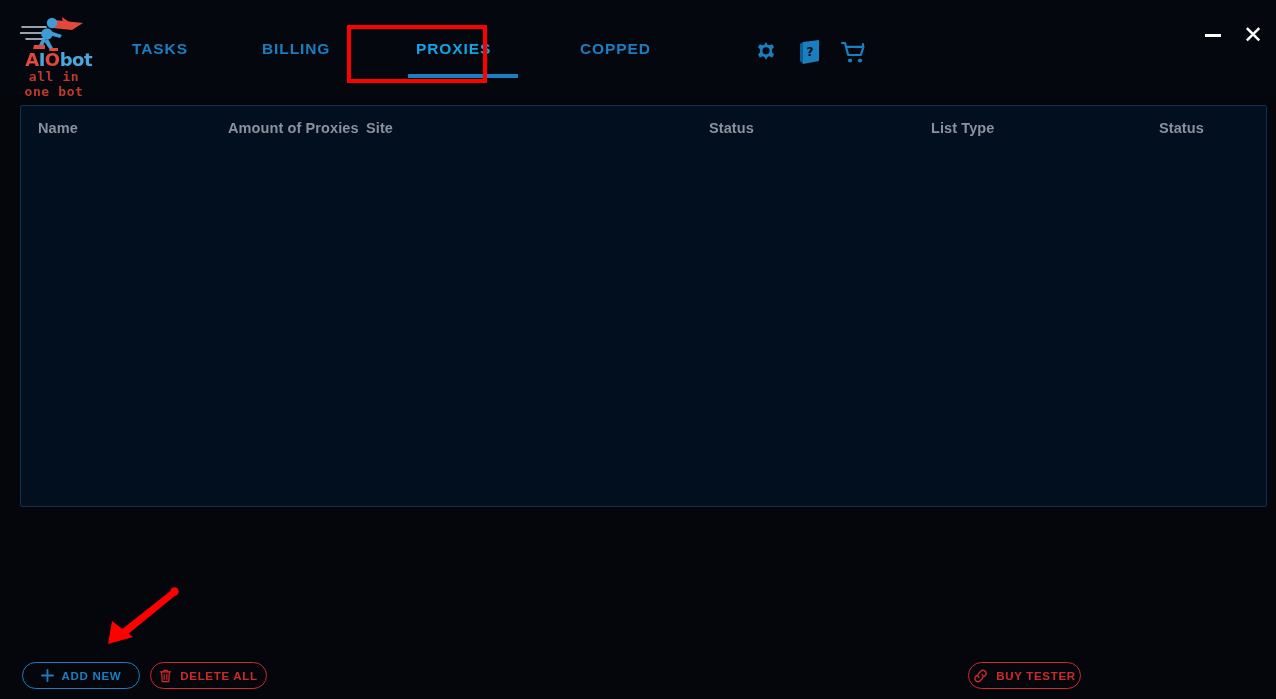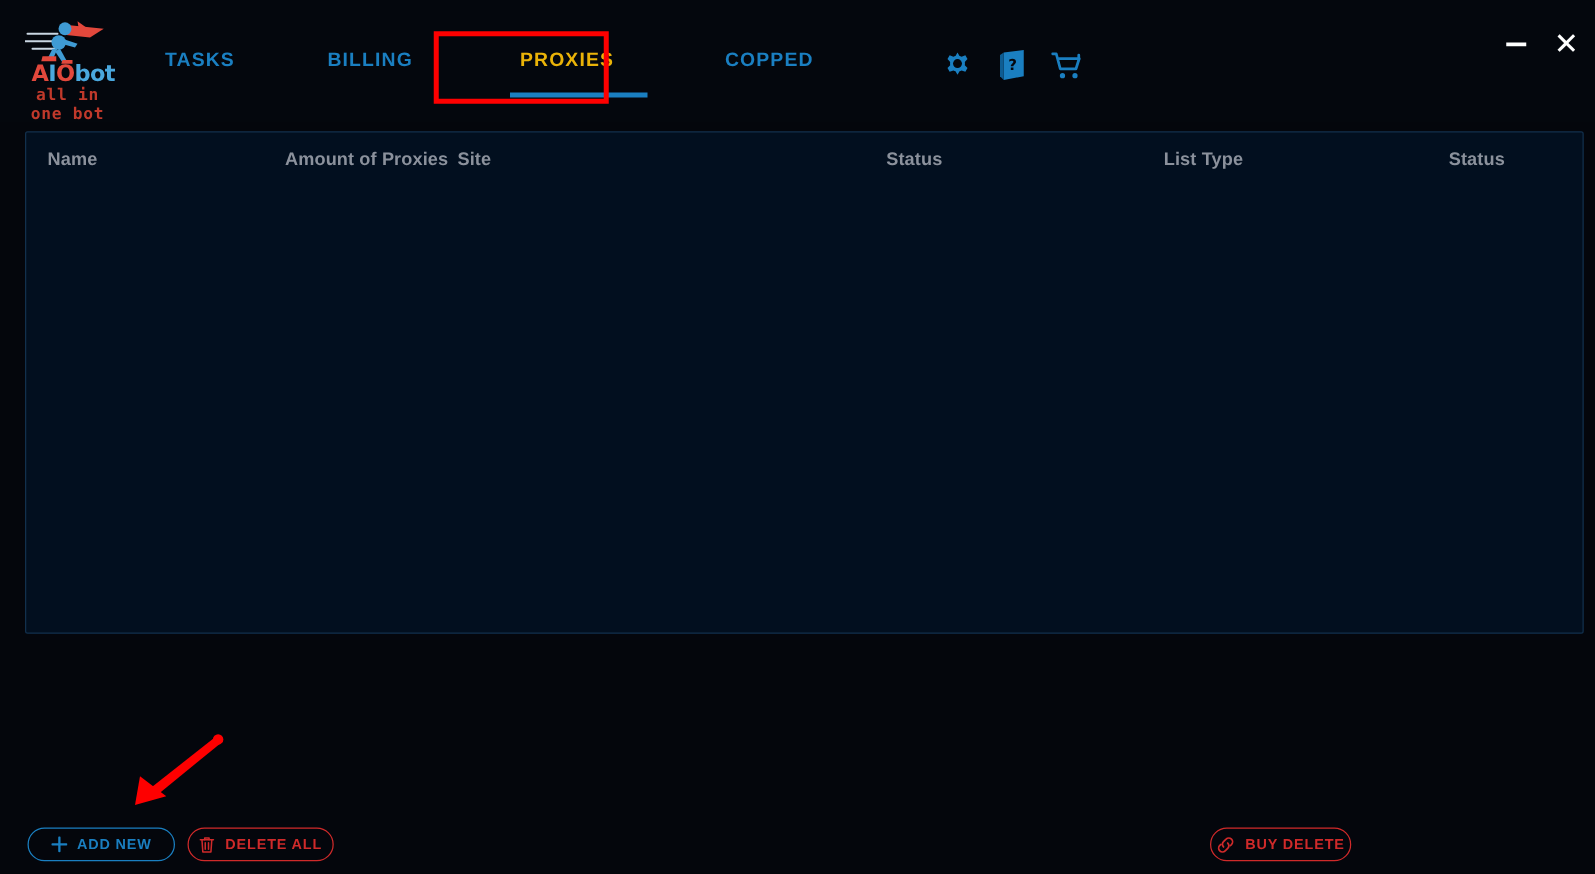--- a/index.html
+++ b/index.html
@@ -93,21 +93,21 @@
     cursor: pointer;
     padding: 0 22px;
   }
   .nav-item.w-tasks   { width: 86px; }
   .nav-item.w-billing { width: 118px; margin-left: 44px; }
   .nav-item.w-proxies { width: 138px; margin-left: 36px; }
   .nav-item.w-harvester { width: 138px; margin-left: 20px; }
   .nav-item.w-copped  { width: 106px; margin-left: 26px; }
 
   .nav-item.active {
-    color: #eab308;
+    color: #0ea5e9;
   }
   .nav-item.active .nav-underline {
     position: absolute;
     left: 14px; right: 14px;
     bottom: 20px;
     height: 4px;
     background: #1a7fc1;
   }
 
   
@@ -389,21 +389,21 @@
       <span>DELETE ALL</span>
     </div>
 
     <div class="btn btn-red b-buyproxies">
       <svg width="15" height="14" viewBox="0 0 16 15" xmlns="http://www.w3.org/2000/svg">
         <g stroke="#cf2a2a" stroke-width="1.5" fill="none" stroke-linecap="round">
           <path d="M6.2 9.2 a3.2 3.2 0 0 1 0 -4.6 L8.4 2.5 a3.2 3.2 0 0 1 4.6 4.6 L12 8"></path>
           <path d="M9.8 5.8 a3.2 3.2 0 0 1 0 4.6 L7.6 12.5 a3.2 3.2 0 0 1 -4.6 -4.6 L4 7"></path>
         </g>
       </svg>
-      <span>BUY DELETE</span>
+      <span>BUY TESTER</span>
     </div>
 
 
   </div>
 
   <div class="annot-box"></div>
 
   <div class="annot-arrow">
     <svg width="75" height="62" viewBox="0 0 75 62" xmlns="http://www.w3.org/2000/svg">
       <g fill="#fe0000">

